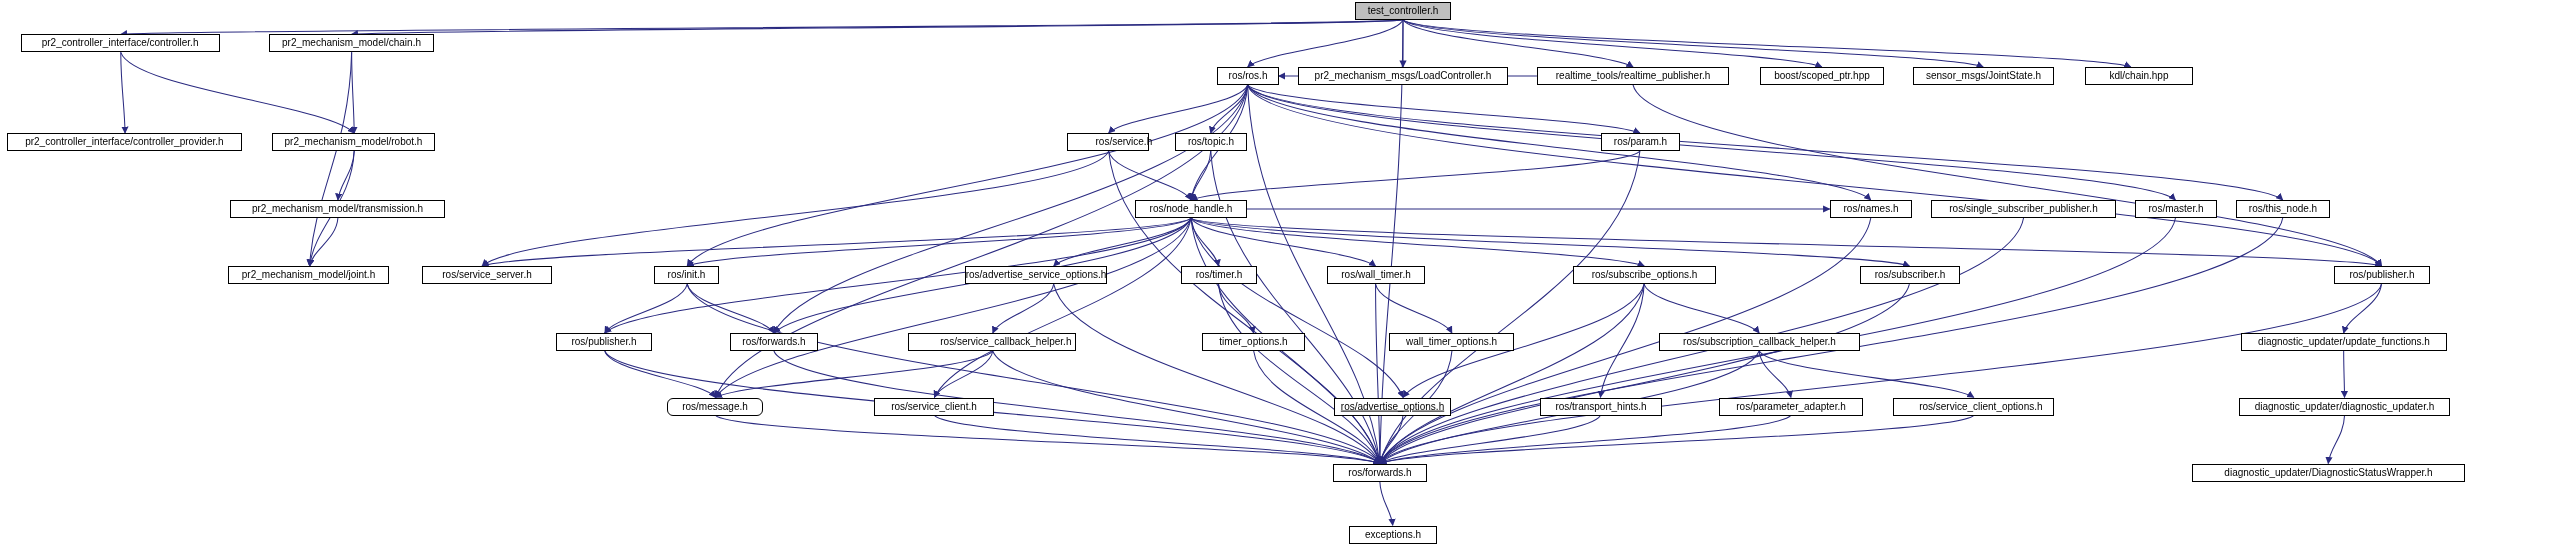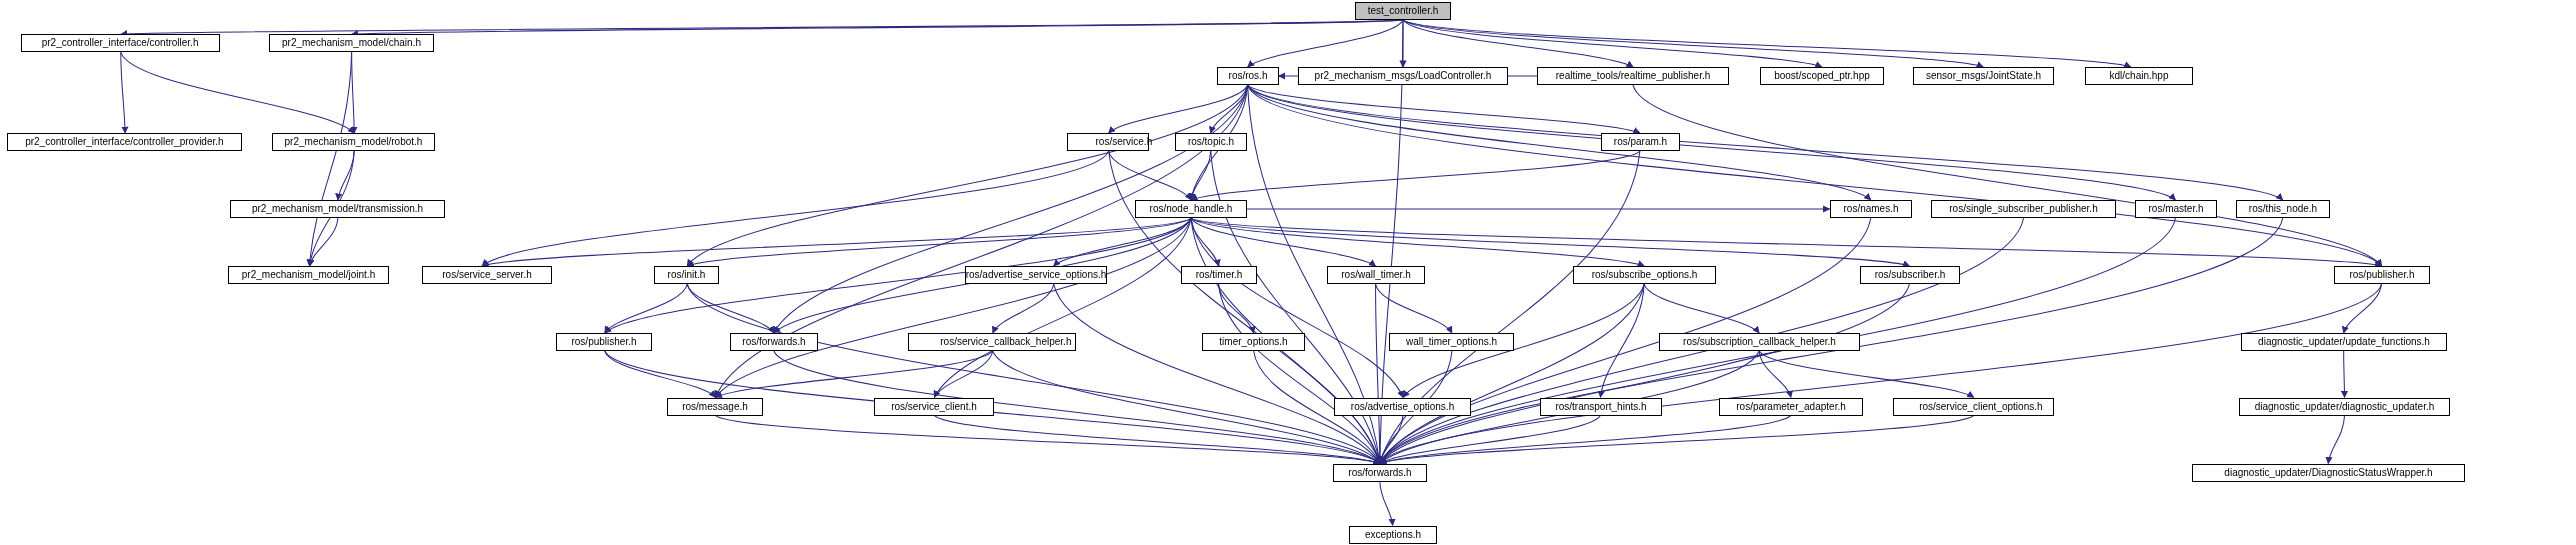--- a/index.html
+++ b/index.html
@@ -259,27 +259,27 @@
       </div>
       <div class="node" style="left: 1389px; top: 333px; width: 125px;">
         <span class="node-label">wall_timer_options.h</span>
       </div>
       <div class="node thick" style="left: 1659px; top: 333px; width: 201px;">
         <span class="node-label">ros/subscription_callback_helper.h</span>
       </div>
       <div class="node" style="left: 2241px; top: 333px; width: 206px;">
         <span class="node-label">diagnostic_updater/update_functions.h</span>
       </div>
-      <div class="node thick" style="left: 667px; top: 398px; width: 96px;">
+      <div class="node thick" style="left: 667px; top: 398px; width: 96px; border-radius: 6px;">
         <span class="node-label">ros/message.h</span>
       </div>
       <div class="node thick" style="left: 874px; top: 398px; width: 120px;">
         <span class="node-label">ros/service_client.h</span>
       </div>
-      <div class="node thick" style="left: 1334px; top: 398px; width: 137px;">
+      <div class="node thick" style="left: 1334px; top: 398px; width: 117px; text-decoration: underline;">
         <span class="node-label">ros/advertise_options.h</span>
       </div>
       <div class="node thick" style="left: 1540px; top: 398px; width: 122px;">
         <span class="node-label">ros/transport_hints.h</span>
       </div>
       <div class="node thick" style="left: 1719px; top: 398px; width: 144px;">
         <span class="node-label">ros/parameter_adapter.h</span>
       </div>
       <div class="node thick" style="left: 1893px; top: 398px; width: 161px; padding-left: 19px;">
         <span class="node-label">ros/service_client_options.h</span>

